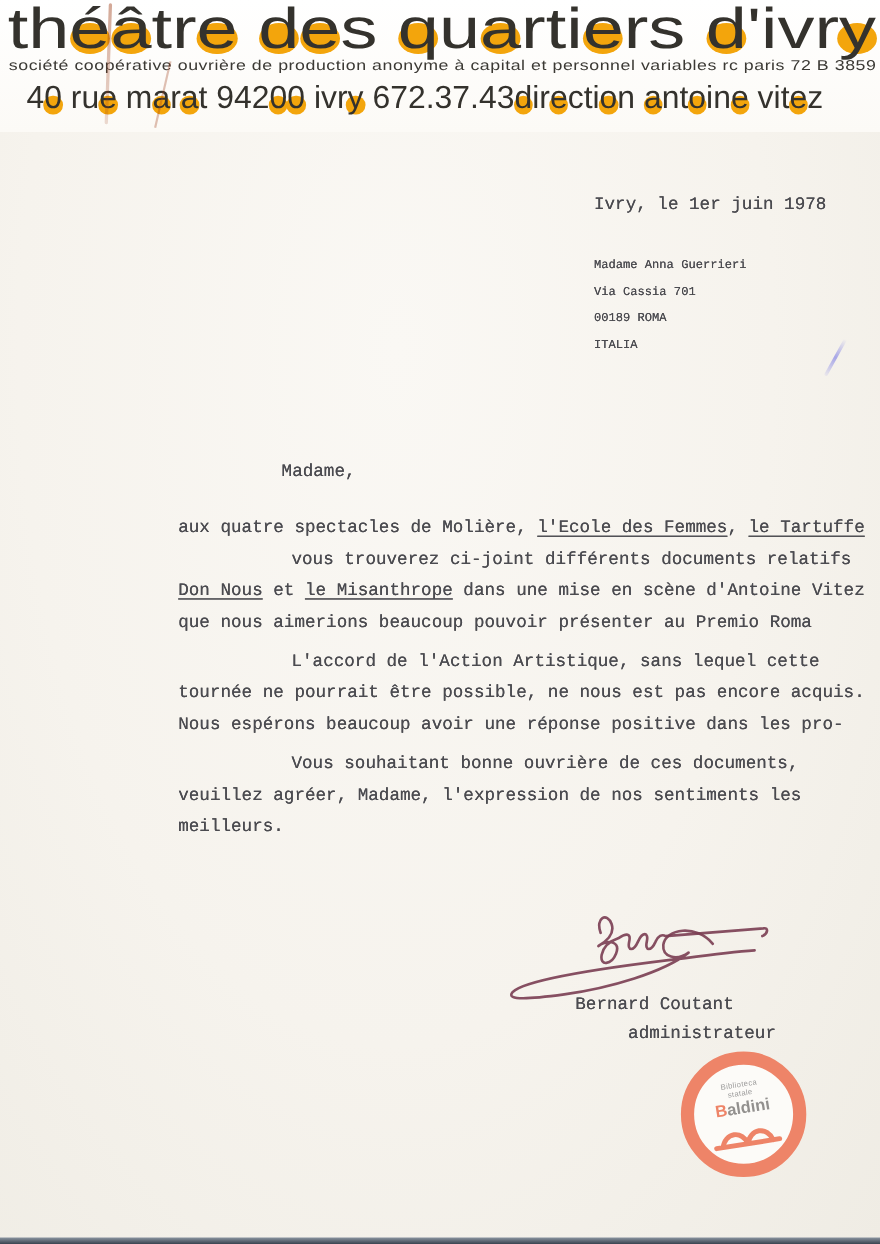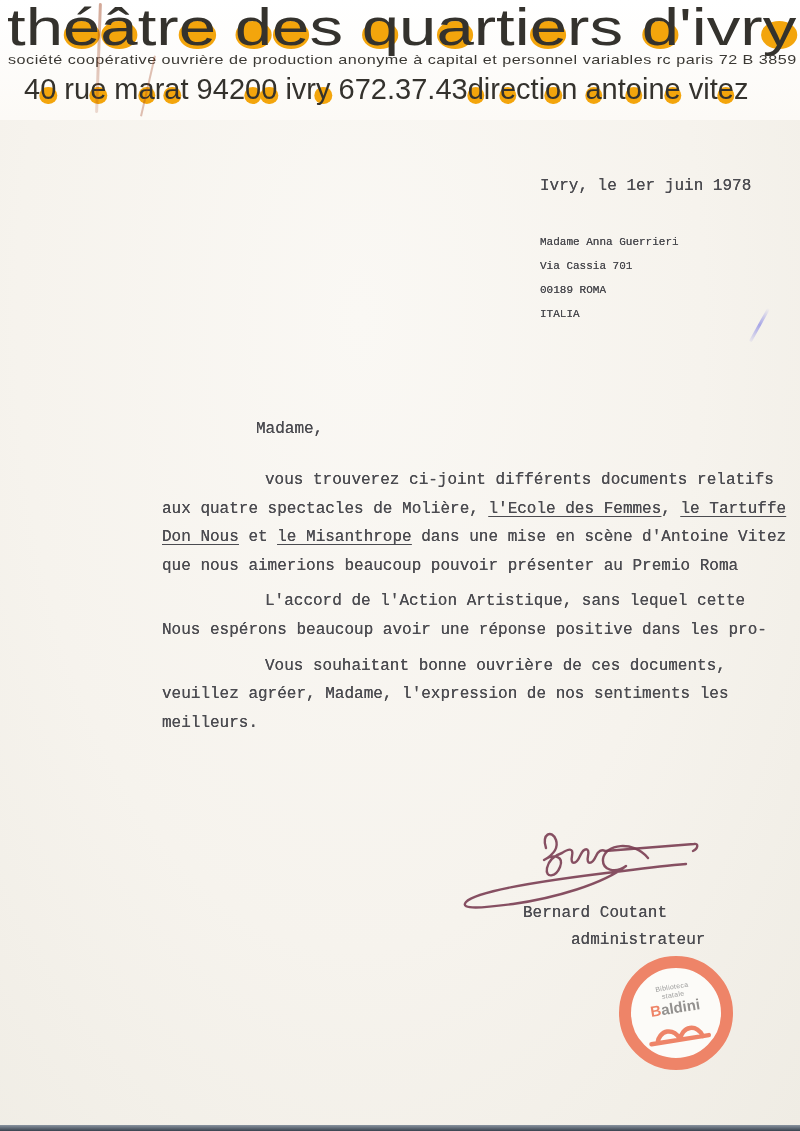--- a/index.html
+++ b/index.html
@@ -91,27 +91,28 @@
   <div class="dateline mono">Ivry, le 1er juin 1978</div>
   <div class="recipient mono" id="recipient">
       <div>Madame Anna Guerrieri</div>
       <div>Via Cassia 701</div>
       <div>00189 ROMA</div>
       <div>ITALIA</div>
     </div>
   <div class="salutation mono">Madame,</div>
   <div class="body mono" id="letter-body">
       <div class="para">
+        <div class="line"><span>aux quatre spectacles de Molière, </span><span class="u">l'Ecole des Femmes</span><span>, </span><span class="u">le Tartuffe</span></div>
         <div class="line indent"><span>vous trouverez ci-joint différents documents relatifs</span></div>
-        <div class="line"><span>aux quatre spectacles de Molière, </span><span class="u">l'Ecole des Femmes</span><span>, </span><span class="u">le Tartuffe</span></div>
         <div class="line"><span class="u">Don Nous</span><span> et </span><span class="u">le Misanthrope</span><span> dans une mise en scène d'Antoine Vitez</span></div>
         <div class="line"><span>que nous aimerions beaucoup pouvoir présenter au Premio Roma</span></div>
       </div>
       <div class="para">
         <div class="line indent"><span>L'accord de l'Action Artistique, sans lequel cette</span></div>
+        <div class="line"><span>tournée ne pourrait être possible, ne nous est pas encore acquis.</span></div>
         <div class="line"><span>Nous espérons beaucoup avoir une réponse positive dans les pro-</span></div>
       </div>
       <div class="para">
         <div class="line indent"><span>Vous souhaitant bonne ouvrière de ces documents,</span></div>
         <div class="line"><span>veuillez agréer, Madame, l'expression de nos sentiments les</span></div>
         <div class="line"><span>meilleurs.</span></div>
       </div>
     </div>
 
   <svg class="sig" width="270" height="95" viewBox="0 0 270 95">

